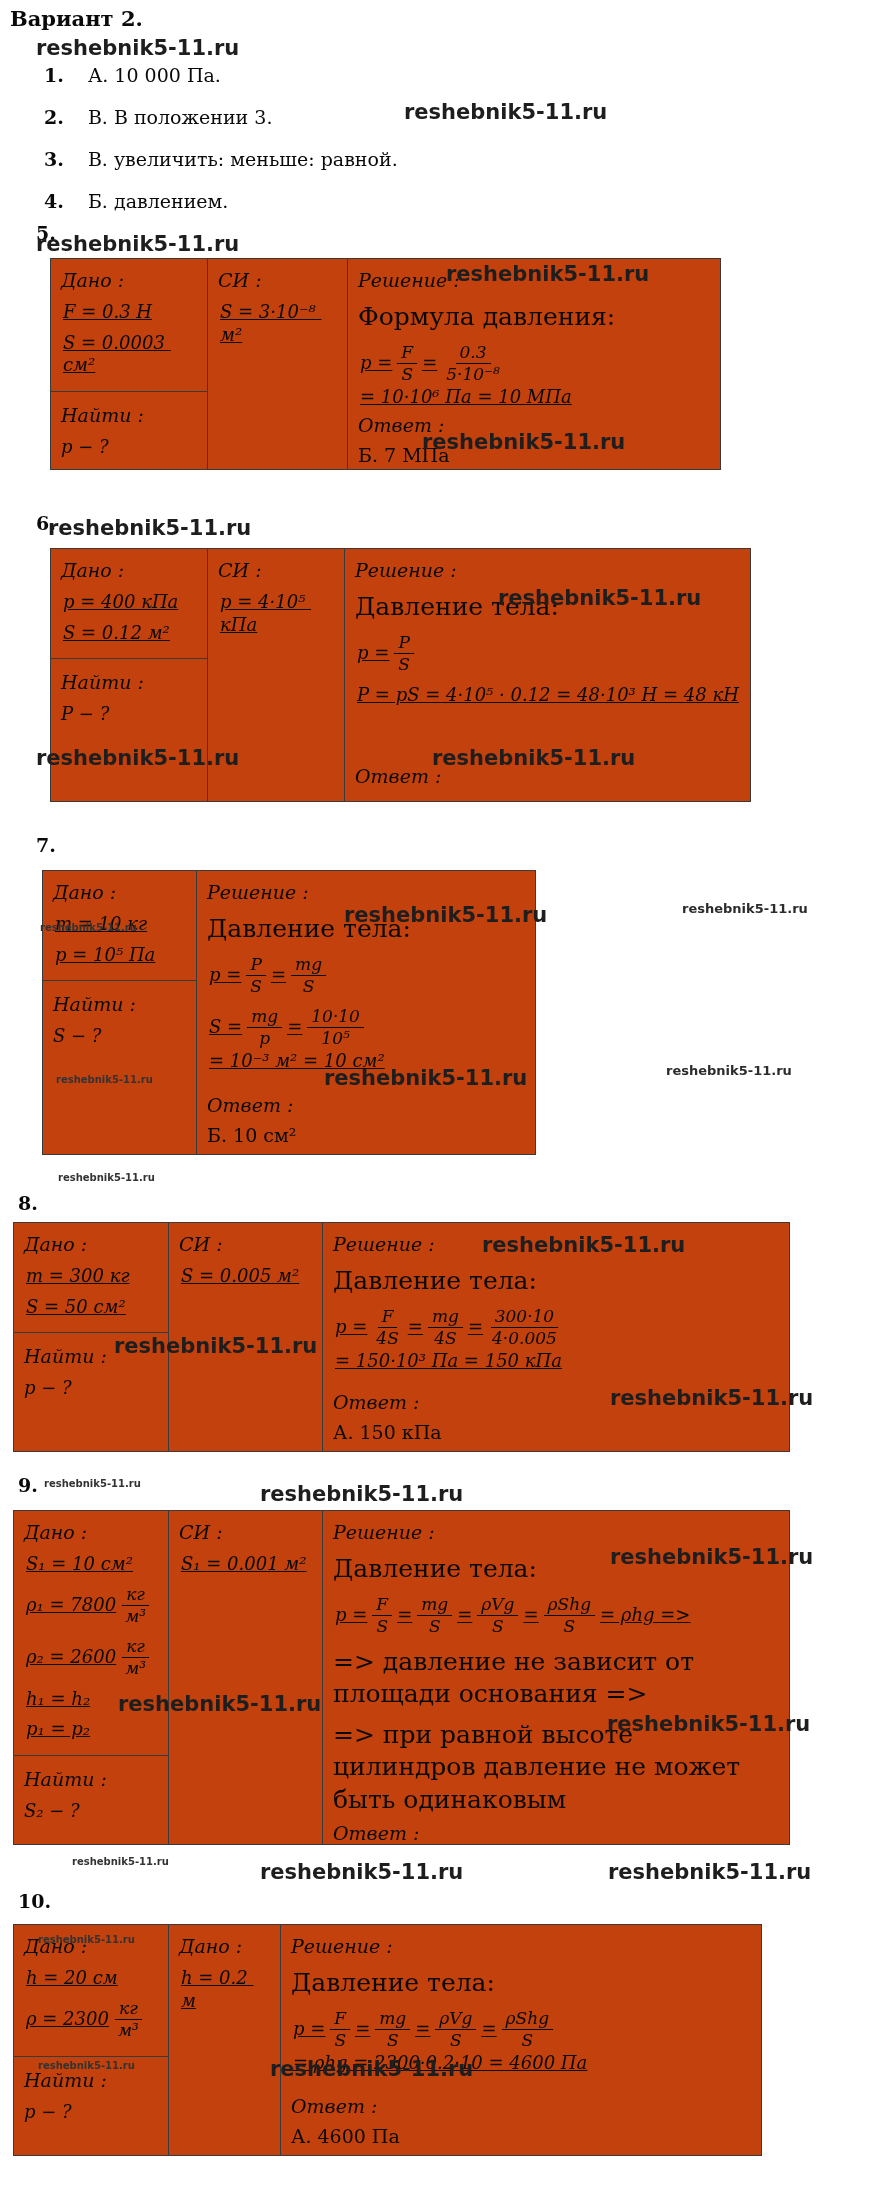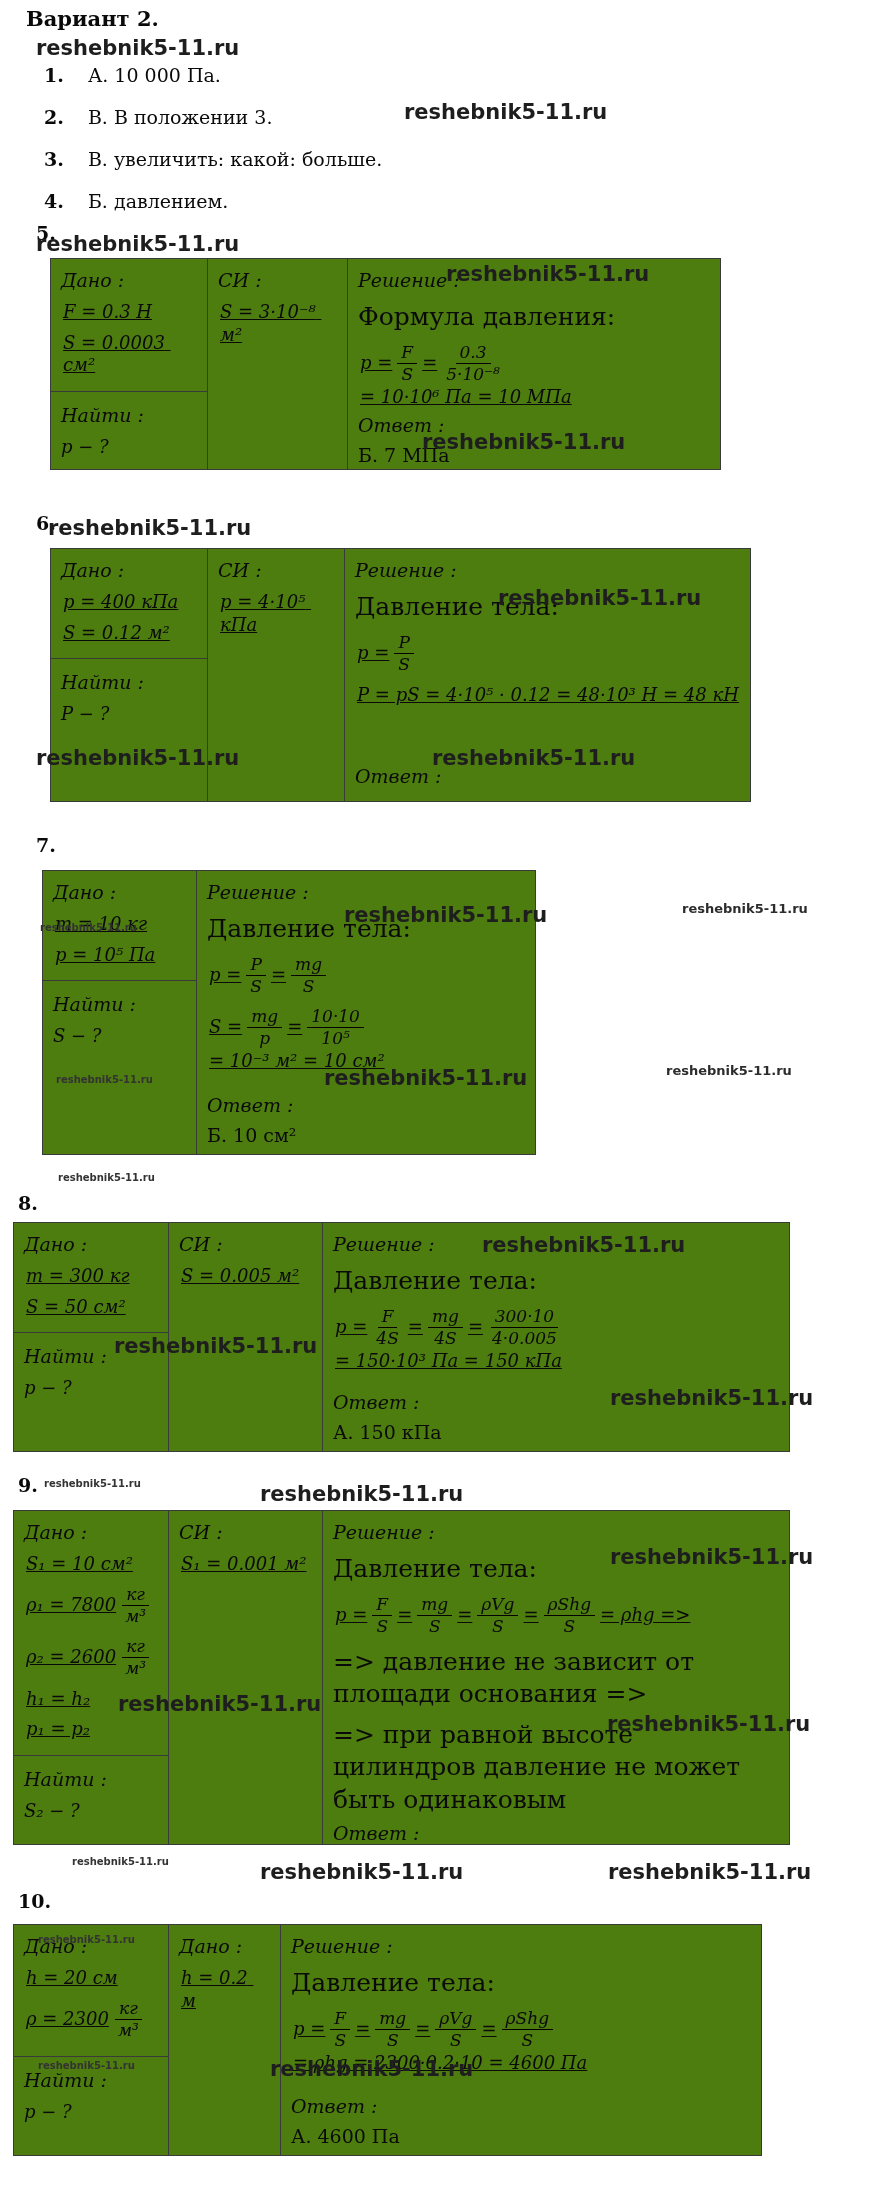--- a/index.html
+++ b/index.html
@@ -4,28 +4,28 @@
 <style>
   * { margin:0; padding:0; box-sizing:border-box; }
   html,body { background:#ffffff; }
   body {
     width:872px; height:2197px;
     font-family:"DejaVu Serif","Liberation Serif",serif;
     color:#0a0a0a;
   }
   .page { position:relative; width:872px; height:2197px; overflow:hidden; background:#fff; }
 
-  .title { position:absolute; left:26px; top:6px; font-weight:bold; font-size:21px; }
+  .title { position:absolute; left:10px; top:6px; font-weight:bold; font-size:21px; }
 
   .qa { position:absolute; font-size:19px; white-space:nowrap; }
   .qa .qnum { font-weight:bold; margin-right:18px; }
 
   .pnum { position:absolute; font-weight:bold; font-size:19px; }
 
-  .ptable { position:absolute; display:flex; border:1px solid #3a3a3a; background:#4d7c0f; z-index:1; }
+  .ptable { position:absolute; display:flex; border:1px solid #3a3a3a; background:#c2410c; z-index:1; }
   .col { flex:0 0 auto; border-right:1px solid #3a3a3a; padding:8px 10px; display:flex; flex-direction:column; overflow:hidden; }
   .col:last-child { border-right:none; }
 
   .lab { font-style:italic; font-size:19px; margin:2px 0 6px; }
   .fline { font-style:italic; font-size:18px; display:flex; align-items:center; flex-wrap:wrap; margin:4px 0; line-height:1.25; }
   .fline .tok { margin:0 2px; white-space:pre-wrap;text-decoration:underline; }
   .frac { display:inline-flex; flex-direction:column; align-items:center; margin:1px 3px; line-height:1.15; font-size:17px; text-align:center; }
   .frac .top { border-bottom:1px solid #000; padding:0 4px 1px; display:block; }
   .frac .bot { padding:1px 4px 0; display:block; }
   .up { font-style:normal; font-size:25px; margin:4px 0; line-height:1.3; }
@@ -51,21 +51,21 @@
   <div class="qa" style="left:44px;top:64px">
     <span class="qnum">1.</span>
     <span class="qtext">А. 10 000 Па.</span>
   </div>
   <div class="qa" style="left:44px;top:106px">
     <span class="qnum">2.</span>
     <span class="qtext">В. В положении 3.</span>
   </div>
   <div class="qa" style="left:44px;top:148px">
     <span class="qnum">3.</span>
-    <span class="qtext">В. увеличить: какой: больше.</span>
+    <span class="qtext">В. увеличить: меньше: равной.</span>
   </div>
   <div class="qa" style="left:44px;top:190px">
     <span class="qnum">4.</span>
     <span class="qtext">Б. давлением.</span>
   </div>
 
   <div class="pnum" style="left:36px;top:222px">5.</div>
   <section class="ptable" style="left:50px;top:258px;width:671px;height:212px">
     <div class="col" style="width:157px">
       <div class="lab">Дано :</div>

